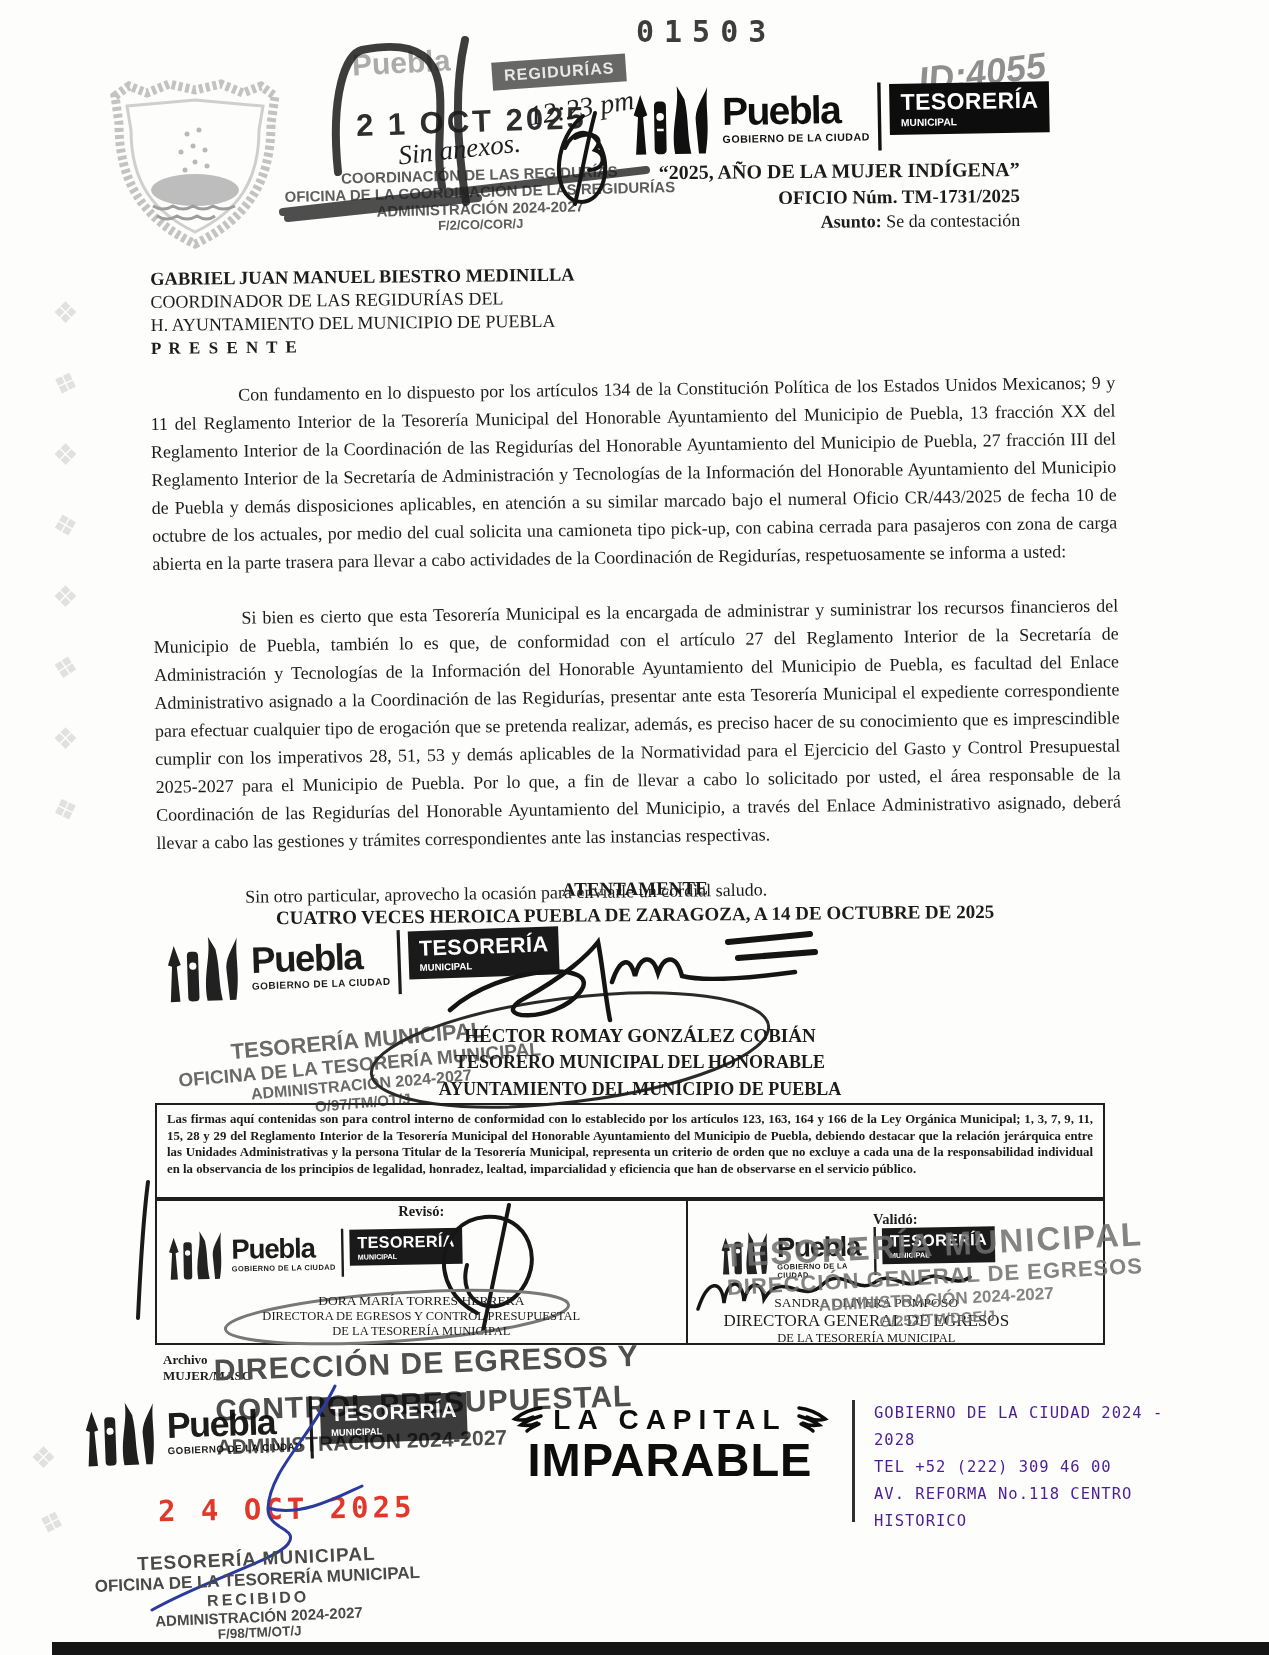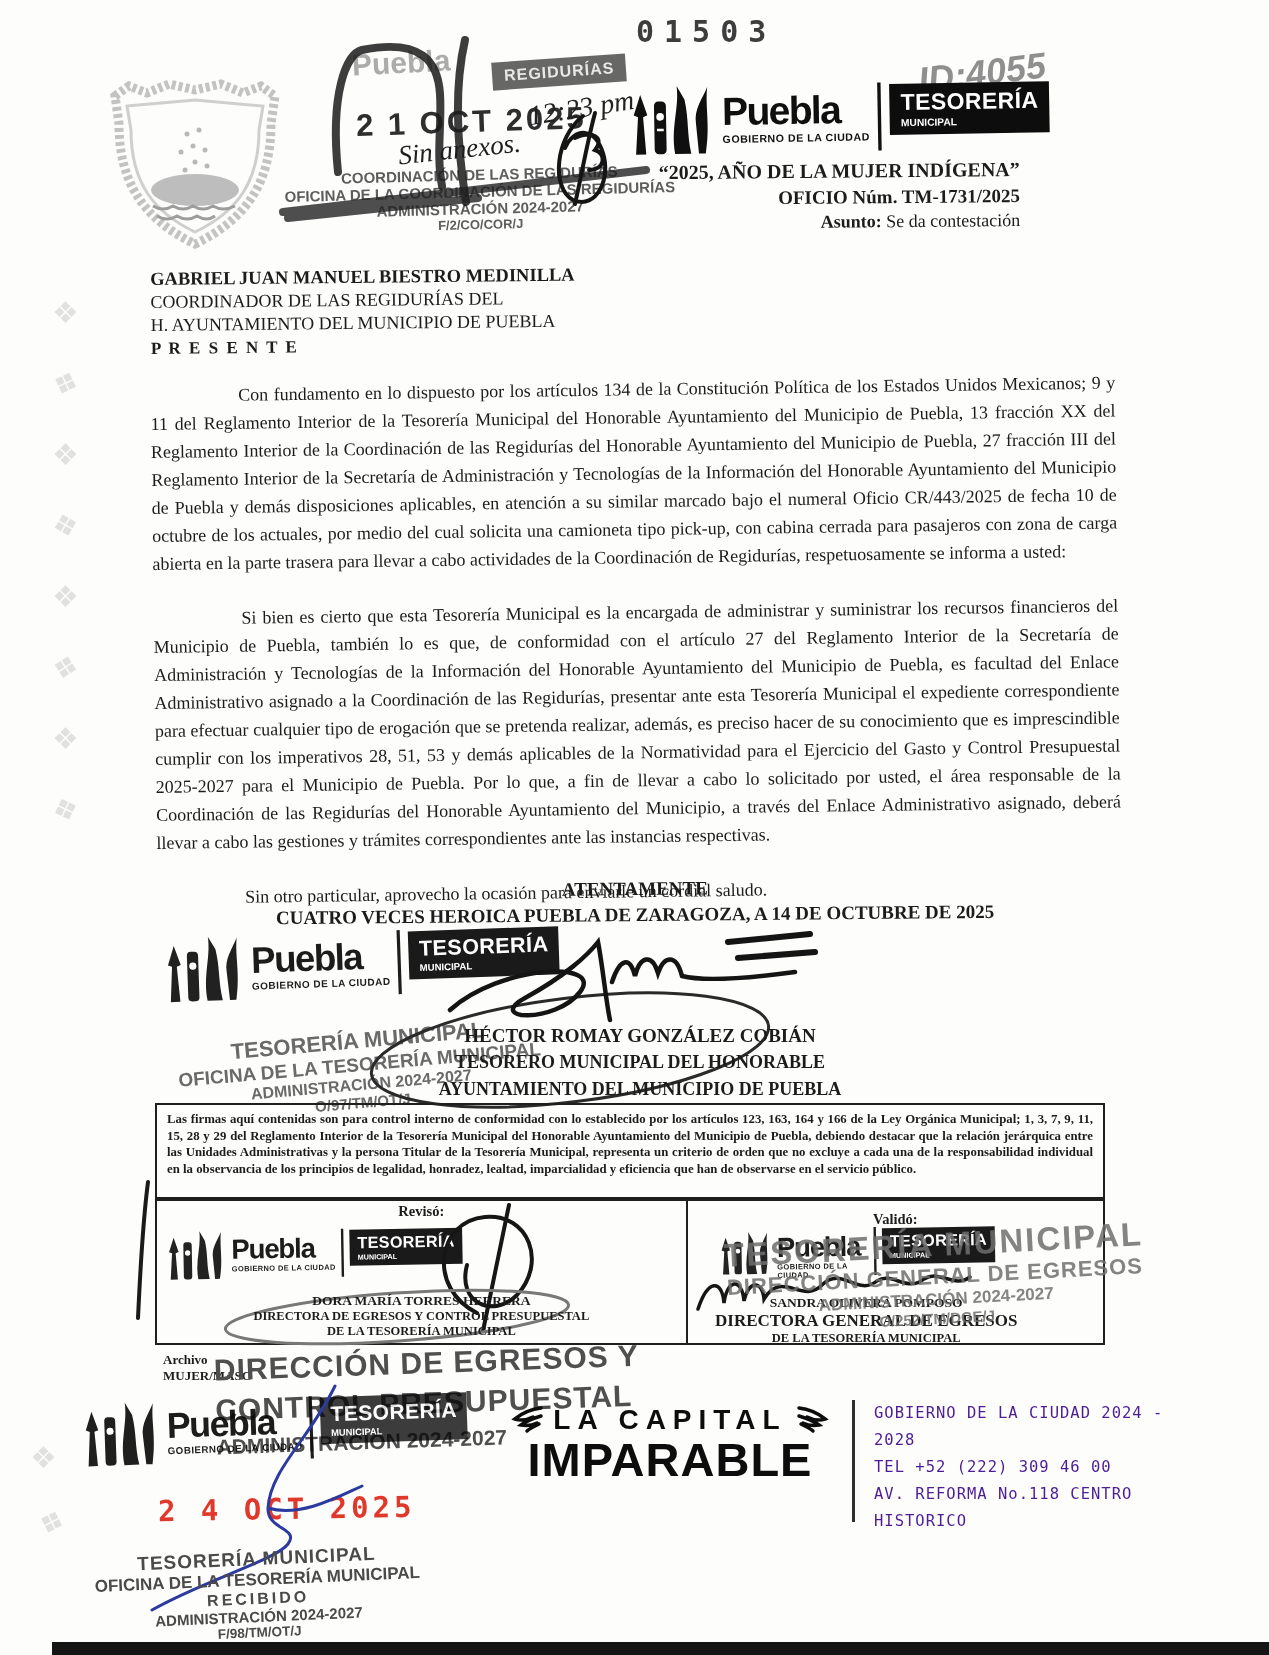--- a/index.html
+++ b/index.html
@@ -22,21 +22,21 @@
   .dept-box{background:#0d0d0d;color:#fff;padding:9px 13px 7px;margin-top:10px}
   .dept-box .d1{font-family:"Liberation Sans",sans-serif;font-weight:bold;font-size:27px;
                 line-height:1;letter-spacing:.5px}
   .dept-box .d2{font-family:"Liberation Sans",sans-serif;font-weight:bold;font-size:12px;margin-top:3px}
   .rough{opacity:.92;filter:contrast(1.05)}
 
   
   .para{font-size:18px;line-height:28px;text-align:justify;text-indent:88px;margin:0 0 27px 0}
   .stampgray{font-family:"Liberation Sans",sans-serif;font-weight:bold;color:#5d5d5d;text-align:center}
   .boxed{border:2px solid #1f1f1f}
-  .cell-name{font-weight:bold;text-align:center}
+  .cell-name{font-weight:normal;text-align:center}
 
   .artifact{color:rgba(80,80,80,.16);font-size:30px}
 </style>
 </head>
 <body>
 
 <div class="page">
 
   <div class="abs" style="left:52px;top:295px;display:flex;flex-direction:column;gap:36px">
     <span class="artifact">❖</span>

